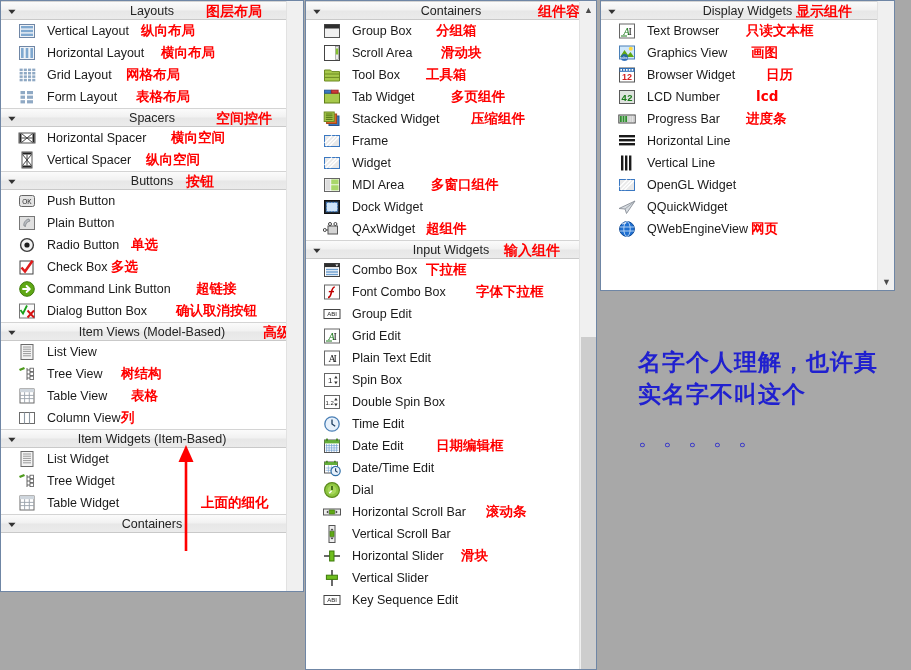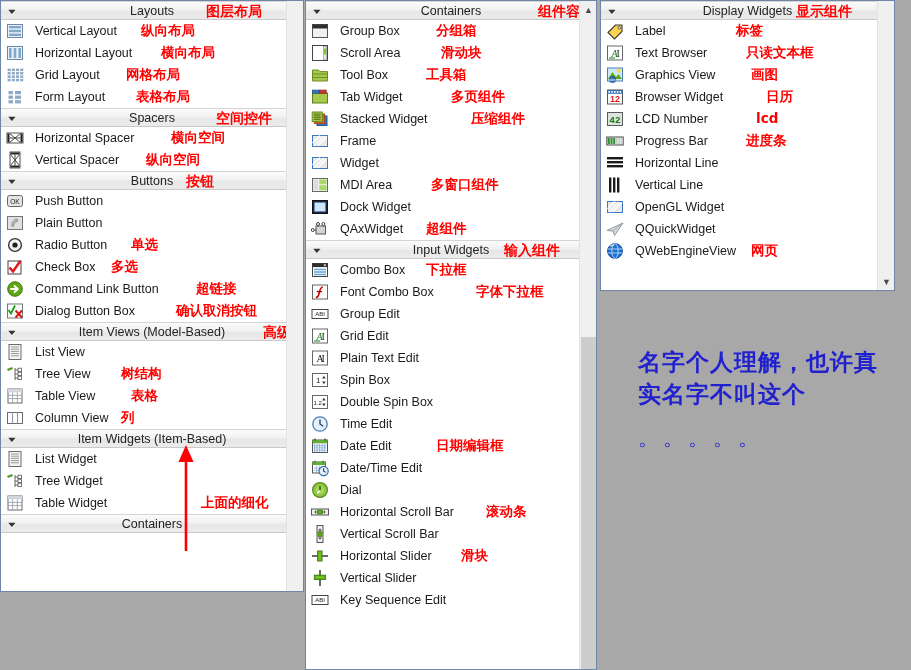--- a/index.html
+++ b/index.html
@@ -59,21 +59,21 @@
     top: 1px;
     line-height: 17px;
     white-space: nowrap;
   }
 
   
   .item {
     height: 22px;
     display: flex;
     align-items: center;
-    padding-left: 5px;
+    padding-left: 17px;
     position: relative;
     background: #ffffff;
     font-size: 12.5px;
     color: #1a1a1a;
   }
   .item .ico {
     width: 22px; height: 18px;
     margin-right: 7px;
     flex: 0 0 22px;
     position: relative;
@@ -743,30 +743,20 @@
   <div class="panel" id="panel-right">
     <div class="panel-inner" id="right-inner">
         <div class="cat">
           <span class="chev">▾</span>
           <span class="cat-title">Display Widgets</span>
           <span class="cat-cn" style="left:195px">显示组件</span>
         </div>
         <div class="item">
           <span class="ico">
             <svg width="18" height="18" viewBox="0 0 18 18" xmlns="http://www.w3.org/2000/svg">
-              <path d="M2 10.5 L9.5 3 L16 3 L16 9.5 L8.5 17 Z" fill="#fcd251" stroke="#3a3a3a" stroke-width="1.1"></path>
-              <circle cx="13.2" cy="5.8" r="1.3" fill="#fff" stroke="#3a3a3a" stroke-width="0.8"></circle>
-            </svg>
-          </span>
-          <span class="lbl">Label</span>
-          <span class="cn" style="left:135px">标签</span>
-        </div>
-        <div class="item">
-          <span class="ico">
-            <svg width="18" height="18" viewBox="0 0 18 18" xmlns="http://www.w3.org/2000/svg">
               <rect x="1.5" y="2" width="15" height="14" fill="#fff" stroke="#666"></rect>
               <text x="5.4" y="12.5" font-size="10" font-family="Liberation Serif" fill="#1d7a1d" font-style="italic">A</text>
               <text x="10.4" y="12.5" font-size="10" font-family="Liberation Serif" fill="#222">I</text>
               <path d="M3 14 h6" stroke="#1d7a1d" stroke-width="1"></path>
             </svg>
           </span>
           <span class="lbl">Text Browser</span>
           <span class="cn" style="left:145px">只读文本框</span>
         </div>
         <div class="item">

